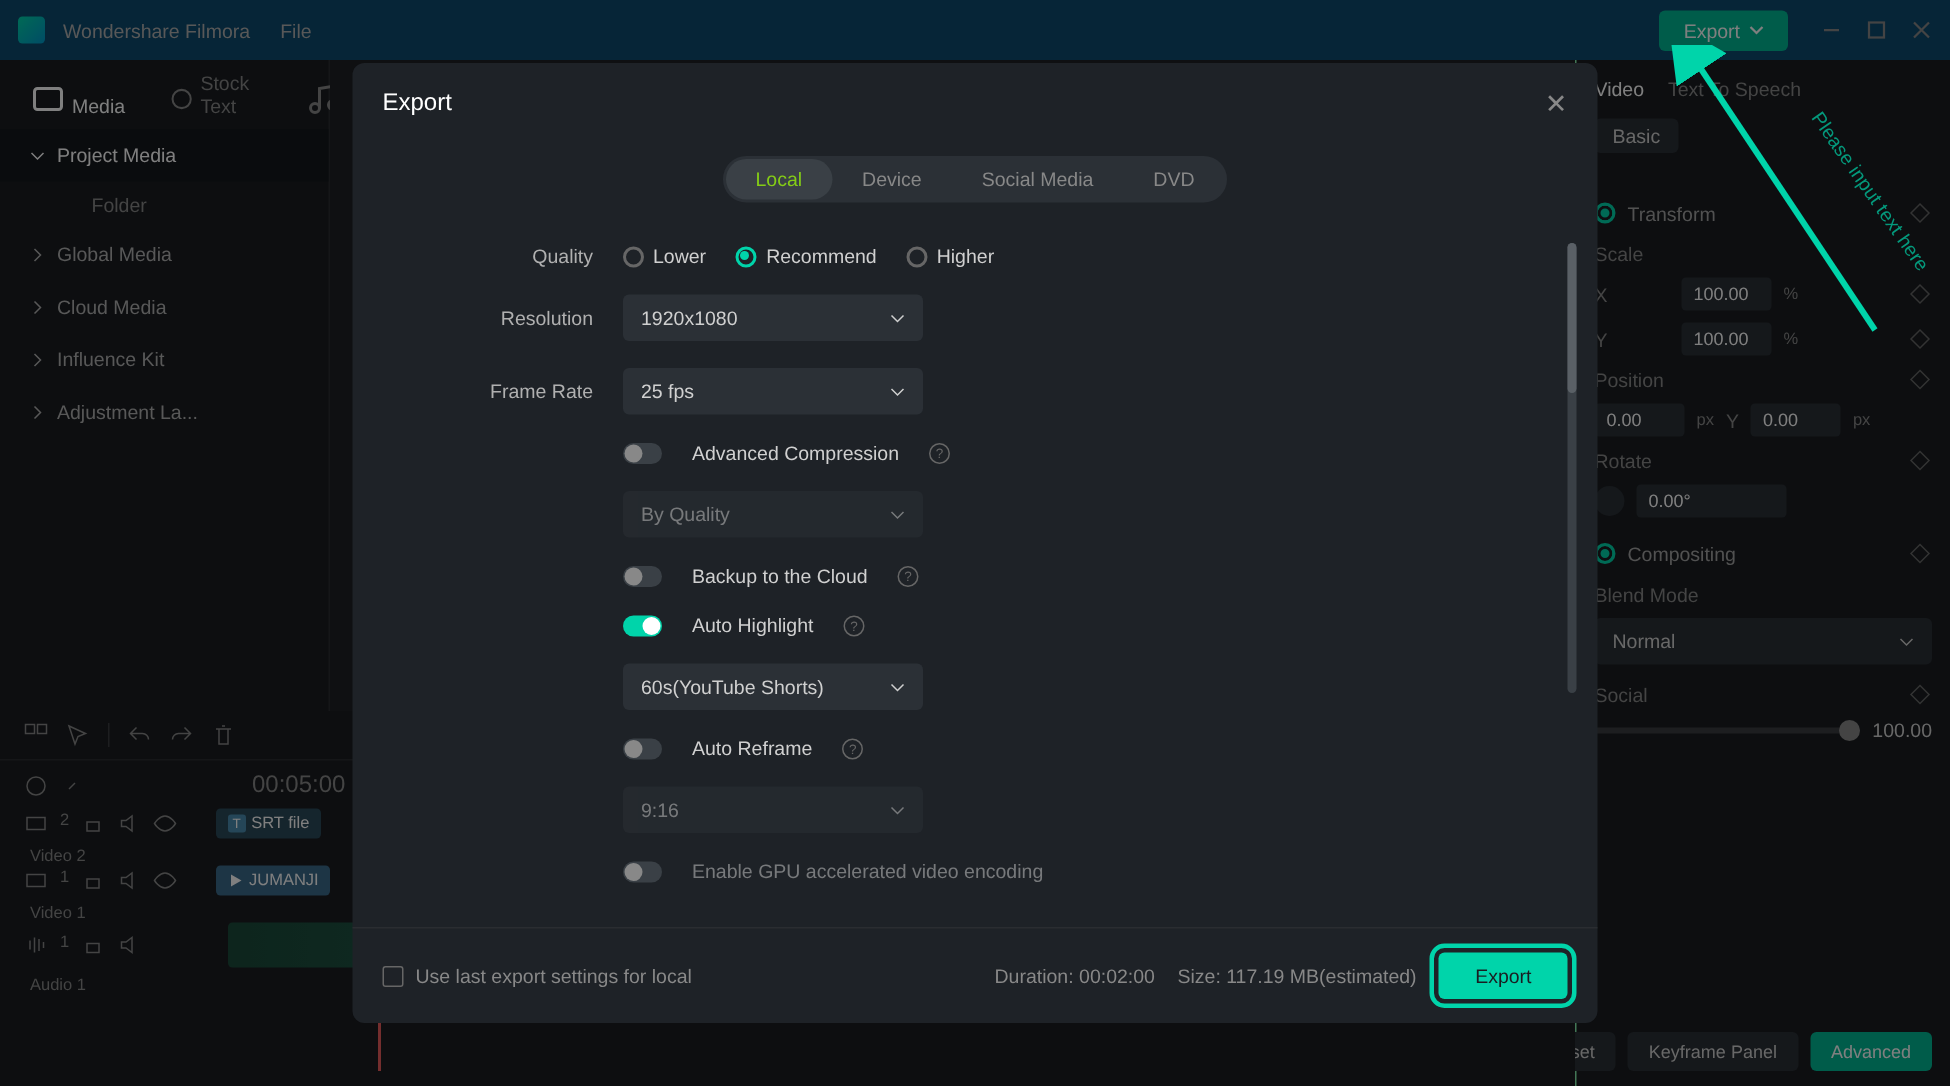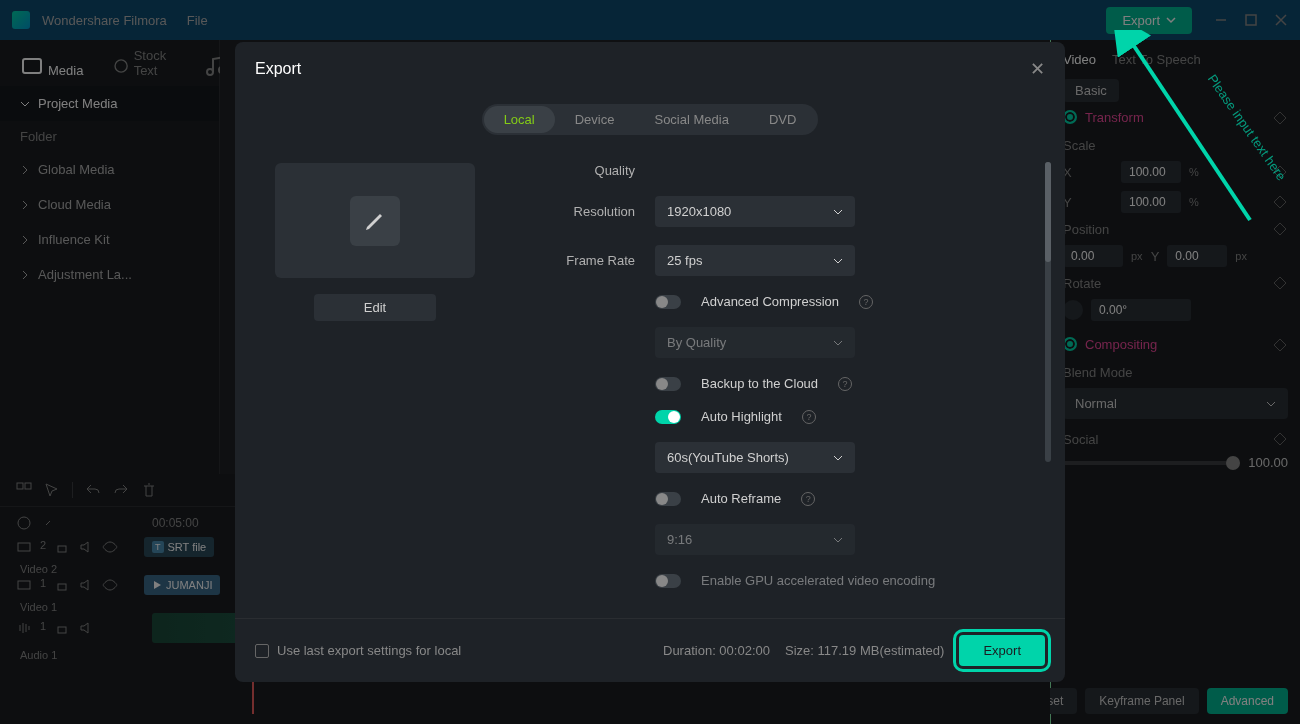--- a/index.html
+++ b/index.html
@@ -13,30 +13,30 @@
 .win-controls{display:flex;gap:16px;margin-left:10px}
 .win-btn{width:14px;height:14px;color:#888;cursor:pointer}
 .main-row{display:flex;height:calc(100% - 40px)}
 .left-col{width:220px;background:#1a1d21;border-right:1px solid #2a2d31}
 .tab-bar{display:flex;padding:8px 20px;gap:30px}
 .tab{display:flex;align-items:flex-end;gap:4px;color:#888;cursor:pointer}
 .tab.active{color:#fff}
 .tab-icon{width:24px;height:24px}
 .sidebar-item{padding:10px 20px;color:#b0b0b0;cursor:pointer;display:flex;align-items:center;gap:8px}
 .sidebar-item.active{background:#15181c;color:#fff}
-.sidebar-sub{padding:8px 20px;color:#888}
+.sidebar-sub{padding:8px 61px;color:#888}
 .chevron{width:10px;height:10px}
 .center-col{flex:1;background:#1e2125;display:flex;flex-direction:column}
 .right-col{width:250px;background:#1a1d21;border-left:1px solid #86efac;padding:12px}
 .right-tabs{display:flex;gap:16px;margin-bottom:12px}
 .right-tab{color:#888;cursor:pointer}
 .right-tab.active{color:#fff}
-.basic-badge{background:#2b3036;padding:4px 12px;border-radius:4px;display:inline-block;margin-bottom:8px}
+.basic-badge{background:#2b3036;padding:4px 12px;border-radius:4px;display:inline-block;margin-bottom:32px}
 .prop-section{margin-bottom:16px}
-.prop-header{display:flex;align-items:flex-start;gap:8px;margin-bottom:12px;color:#ec4899;font-weight:500}
+.prop-header{display:flex;align-items:center;gap:8px;margin-bottom:12px;color:#a3a3a3;font-weight:500}
 .radio-on{width:14px;height:14px;border-radius:50%;border:2px solid #00d4aa;background:#00d4aa;box-shadow:inset 0 0 0 2px #1a1d21}
 .keyframe-icon{width:16px;height:16px;margin-left:auto;color:#666}
 .prop-row{display:flex;align-items:center;gap:8px;margin-bottom:8px}
 .prop-label{color:#888;width:50px}
 .prop-input{background:#2b3036;border:none;color:#fff;padding:4px 8px;border-radius:3px;width:60px;font-size:12px}
 .prop-unit{color:#888;font-size:11px}
 .rotate-knob{width:20px;height:20px;border-radius:50%;background:#2b3036}
 .slider{flex:1;height:4px;background:#3a3d41;border-radius:2px;position:relative}
 .slider-thumb{position:absolute;right:0;top:-5px;width:14px;height:14px;border-radius:50%;background:#888}
 .bottom-buttons{position:absolute;bottom:10px;right:12px;display:flex;gap:8px}
@@ -45,21 +45,21 @@
 .timeline{position:absolute;bottom:0;left:0;width:1050px;height:250px;background:#1a1d21}
 .toolbar{display:flex;align-items:center;gap:12px;padding:8px 16px;border-bottom:1px solid #2a2d31}
 .tool-icon{width:16px;height:16px;color:#888;cursor:pointer}
 .tool-divider{width:1px;height:16px;background:#3a3d41}
 .track-area{padding:8px 16px}
 .track-row{display:flex;align-items:center;gap:8px;margin-bottom:6px}
 .track-controls{display:flex;gap:8px;width:120px}
 .track-label{color:#888;font-size:11px}
 .clip{background:#2b4a5a;border-radius:3px;padding:4px 8px;font-size:11px;color:#fff;display:flex;align-items:center;gap:4px}
 .waveform{height:30px;background:linear-gradient(90deg,#1a4a3a 0%,#2a6a5a 50%,#1a4a3a 100%);border-radius:3px;flex:1}
-.timecode{color:#888;font-size:12px;margin-left:8px}
+.timecode{color:#888;font-size:16px;margin-left:24px}
 .playhead{position:absolute;left:252px;top:40px;width:2px;height:200px;background:#e85d5d}
 
 
 .modal-overlay{position:absolute;inset:0;background:rgba(0,0,0,0.5);display:flex;align-items:center;justify-content:center;z-index:100}
 .modal{width:830px;height:640px;background:#1e2227;border-radius:8px;display:flex;flex-direction:column;position:relative}
 .modal-header{padding:16px 20px;display:flex;align-items:center}
 .modal-title{color:#fff;font-size:16px;font-weight:500}
 .modal-close{margin-left:auto;color:#888;cursor:pointer;font-size:18px}
 .modal-tabs{display:flex;justify-content:center;padding:8px 0}
 .modal-tabs-inner{background:#2b3036;border-radius:16px;display:flex;padding:2px}
@@ -384,33 +384,37 @@
     </div>
     <div class="modal-tabs">
       <div class="modal-tabs-inner">
         <div class="modal-tab active">Local</div>
         <div class="modal-tab">Device</div>
         <div class="modal-tab">Social Media</div>
         <div class="modal-tab">DVD</div>
       </div>
     </div>
     <div class="modal-body">
-      <div class="modal-left">
-        <div class="preview-box">
-          <div class="preview-icon">
-            <svg width="24" height="24" viewBox="0 0 24 24">
-                <path d="M3 21l3-1 13-13-2-2L4 18z" fill="#d0d0d0"></path>
-              </svg>
-          </div>
-        </div>
-        <div class="edit-btn">Edit</div>
-      </div>
       <div class="modal-right">
         <div class="form-row">
           <div class="form-label">Quality</div>
+          <div class="form-controls">
+            <div class="radio-opt">
+                <div class="radio-circle"></div>
+                <span>Lower</span>
+              </div>
+            <div class="radio-opt">
+                <div class="radio-circle selected"></div>
+                <span>Recommend</span>
+              </div>
+            <div class="radio-opt">
+                <div class="radio-circle"></div>
+                <span>Higher</span>
+              </div>
+          </div>
         </div>
         <div class="form-row">
           <div class="form-label">Resolution</div>
           <div class="select">
             <span>1920x1080</span>
             <svg class="chevron" viewBox="0 0 10 10">
                 <path d="M1 3l4 4 4-4" stroke="currentColor" fill="none"></path>
               </svg>
           </div>
         </div>

